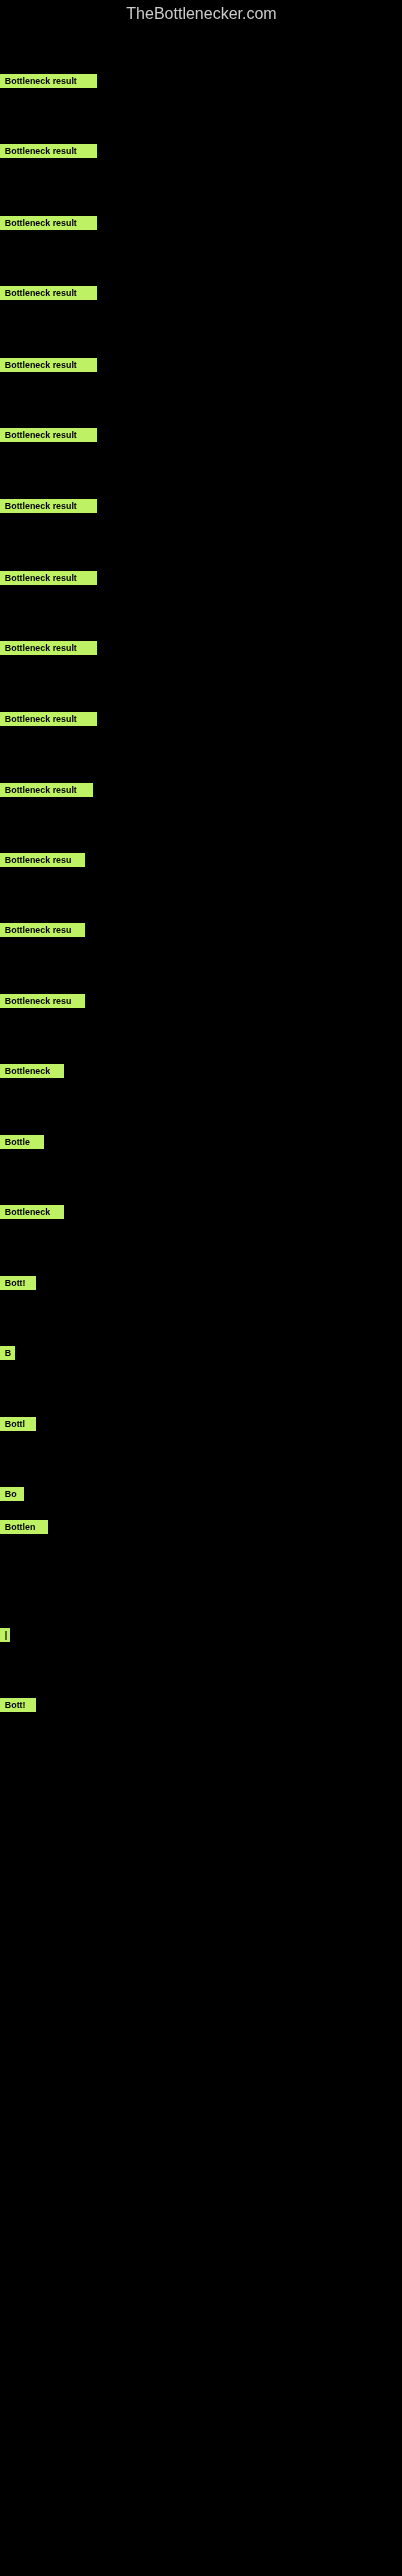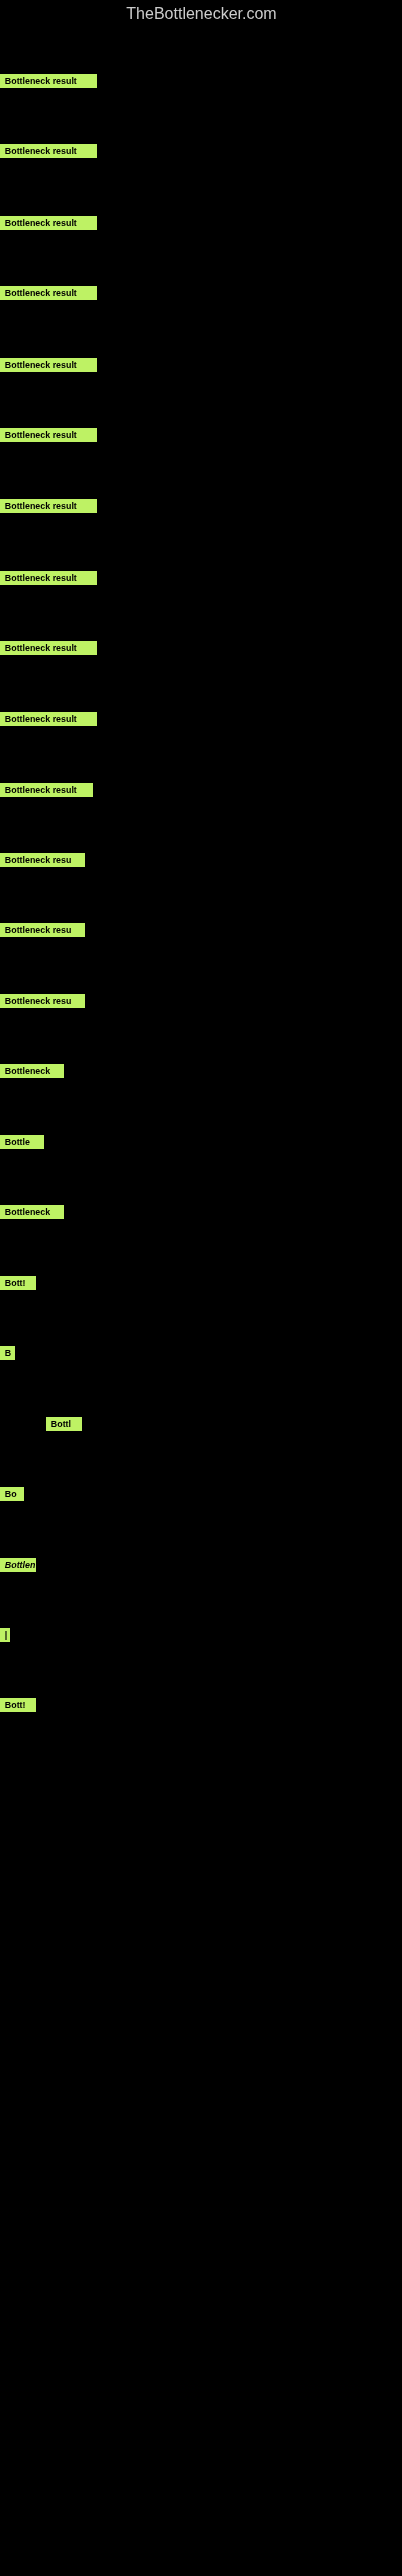--- a/index.html
+++ b/index.html
@@ -52,19 +52,19 @@
     <div class="bottleneck-label" style="top: 684px; max-width: 97px; width: 97px;">Bottleneck result</div>
     <div class="bottleneck-label" style="top: 755px; max-width: 93px; width: 93px;">Bottleneck result</div>
     <div class="bottleneck-label" style="top: 825px; max-width: 85px; width: 85px;">Bottleneck resu</div>
     <div class="bottleneck-label" style="top: 895px; max-width: 85px; width: 85px;">Bottleneck resu</div>
     <div class="bottleneck-label" style="top: 966px; max-width: 85px; width: 85px;">Bottleneck resu</div>
     <div class="bottleneck-label" style="top: 1036px; max-width: 64px; width: 64px;">Bottleneck</div>
     <div class="bottleneck-label" style="top: 1107px; max-width: 44px; width: 64px;">Bottle</div>
     <div class="bottleneck-label" style="top: 1177px; max-width: 64px; width: 64px;">Bottleneck</div>
     <div class="bottleneck-label" style="top: 1248px; max-width: 36px; width: 36px;">Bott!</div>
     <div class="bottleneck-label" style="top: 1318px; max-width: 14.5px; width: 14.5px;">B</div>
-    <div class="bottleneck-label" style="top: 1389px; max-width: 36px; width: 36px; margin-left: 46px;">Bottl</div>
+    <div class="bottleneck-label" style="top: 1389px; max-width: 36px; width: 36px;">Bottl</div>
     <div class="bottleneck-label" style="top: 1459px; max-width: 24px; width: 24px;">Bo</div>
-    <div class="bottleneck-label" style="top: 1530px; max-width: 48px; width: 36px; font-style: italic;">Bottlen</div>
+    <div class="bottleneck-label" style="top: 1492px; max-width: 48px; width: 48px;">Bottlen</div>
     <div class="bottleneck-label" style="top: 1600px; max-width: 8px; width: 8px;">|</div>
     <div class="bottleneck-label" style="top: 1670px; max-width: 36px; width: 36px;">Bott!</div>
   </div>
 
 
 </body></html>

